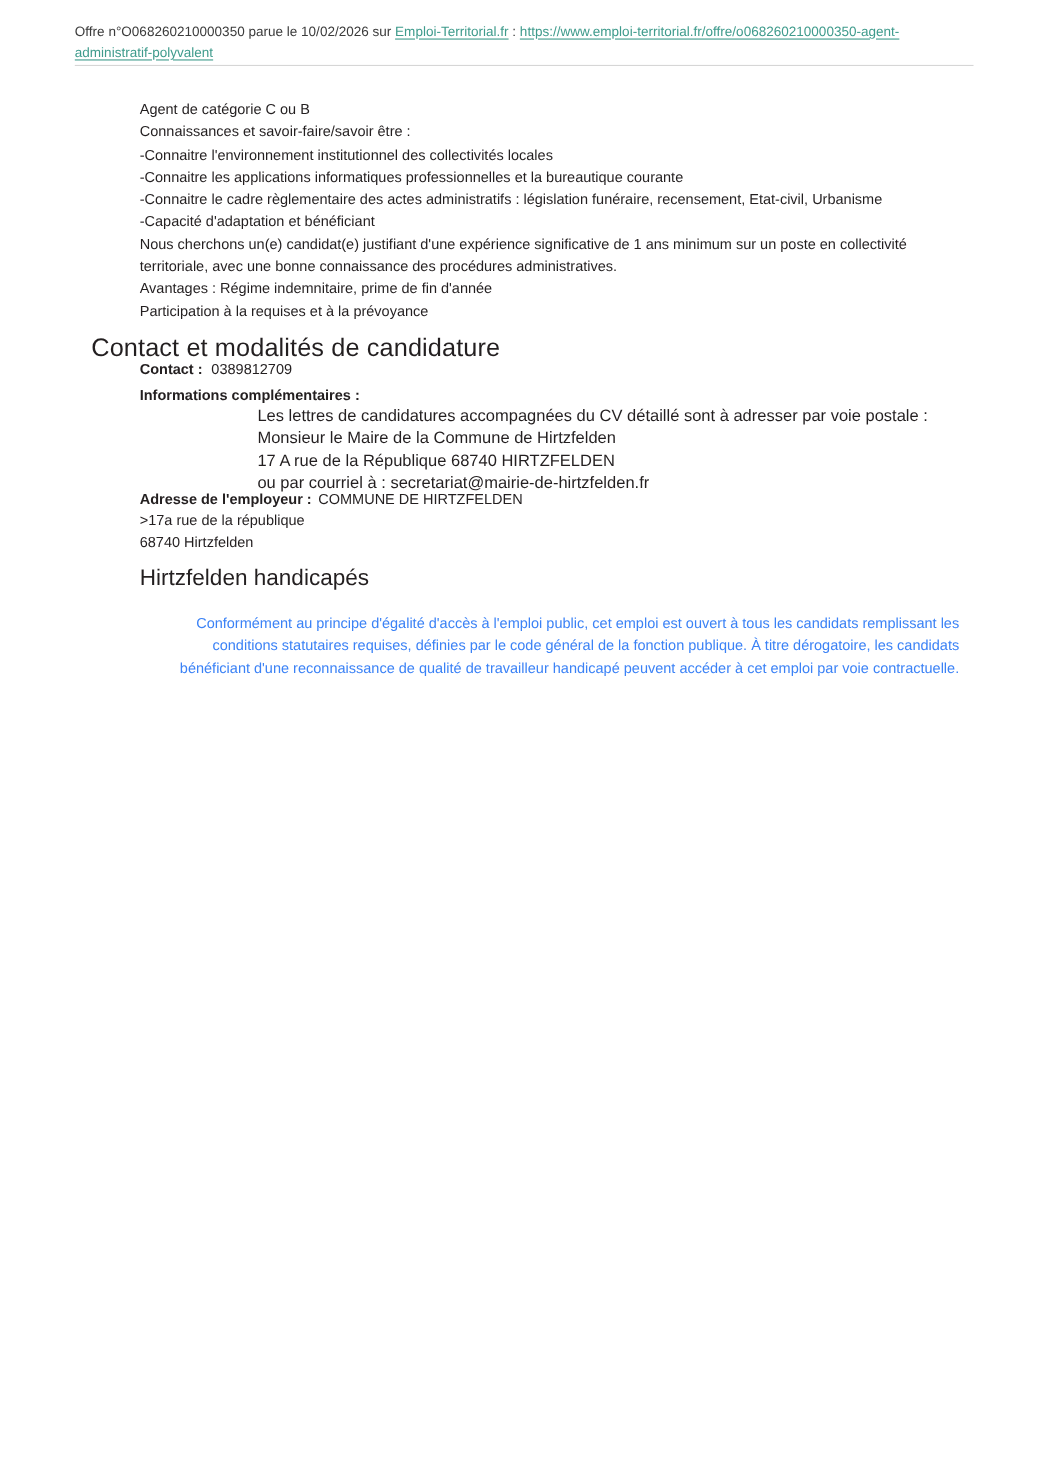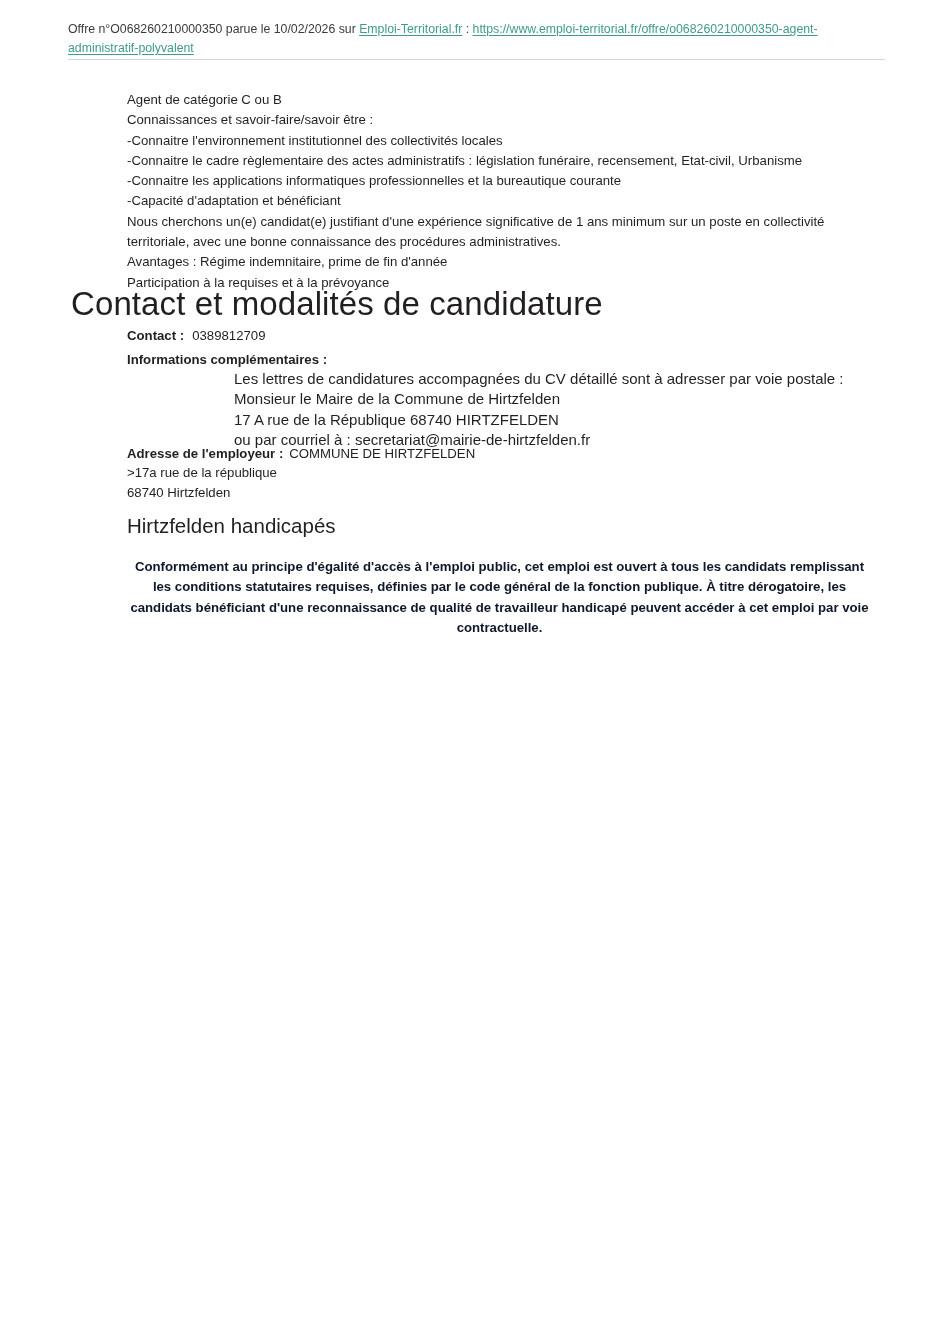--- a/index.html
+++ b/index.html
@@ -69,23 +69,23 @@
     line-height: 20.3px;
     color: #231f20;
   }
   .body-block p { margin: 0; }
 
   .intro-block { top: 90px; }
 
   h1.section-title {
     position: absolute;
     left: 67px;
-    margin: 4px;
+    margin: 16px;
     font-weight: 400;
-    font-size: 33px;
+    font-size: 23px;
     line-height: 30px;
     color: #231f20;
     letter-spacing: 0.1px;
   }
   .title-contact { top: 285px; }
 
   h2.sub-title {
     position: absolute;
     left: 127px;
     margin: 0;
@@ -138,23 +138,22 @@
   }
   .employer-lines p { margin: 0; }
 
   .handicap-para {
     position: absolute;
     left: 127px;
     top: 557px;
     width: 745px;
     font-size: 13.2px;
     line-height: 20.3px;
-    color: #0f172a;
-    text-align: center;
-    font-weight: bold;
+    color: #3b82f6;
+    text-align: right;
   }
   .handicap-para p { margin: 0; }
 
   
   .footer-page {
     position: absolute;
     right: 65px;
     top: 1308px;
     font-size: 17px;
     line-height: 16px;
@@ -172,22 +171,22 @@
   </div>
 
   <div class="rule rule-top"></div>
 
   <div class="content">
 
     <div class="body-block intro-block">
       <p>Agent de catégorie C ou B</p>
       <p>Connaissances et savoir-faire/savoir être :</p>
       <p>-Connaitre l'environnement institutionnel des collectivités locales</p>
+      <p>-Connaitre les applications informatiques professionnelles et la bureautique courante</p>
       <p>-Connaitre le cadre règlementaire des actes administratifs : législation funéraire, recensement, Etat-civil, Urbanisme</p>
-      <p>-Connaitre les applications informatiques professionnelles et la bureautique courante</p>
       <p>-Capacité d'adaptation et bénéficiant</p>
       <p>Nous cherchons un(e) candidat(e) justifiant d'une expérience significative de 1 ans minimum sur un poste en collectivité territoriale, avec une bonne connaissance des procédures administratives.</p>
       <p>Avantages : Régime indemnitaire, prime de fin d'année</p>
       <p>Participation à la requises et à la prévoyance</p>
     </div>
 
     <h1 class="section-title title-contact">Contact et modalités de candidature</h1>
 
     <div class="field-row contact-row">
       <span class="field-label">Contact :</span><span class="field-value">0389812709</span>

